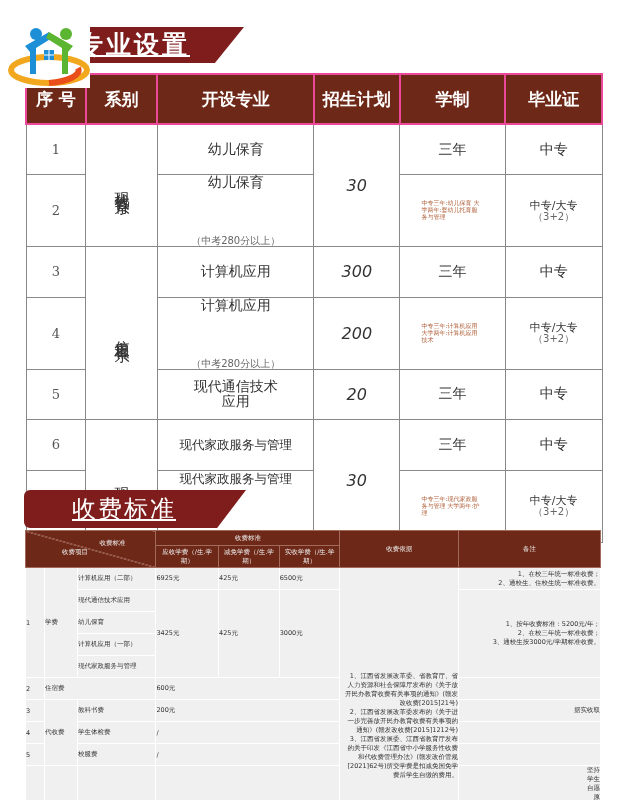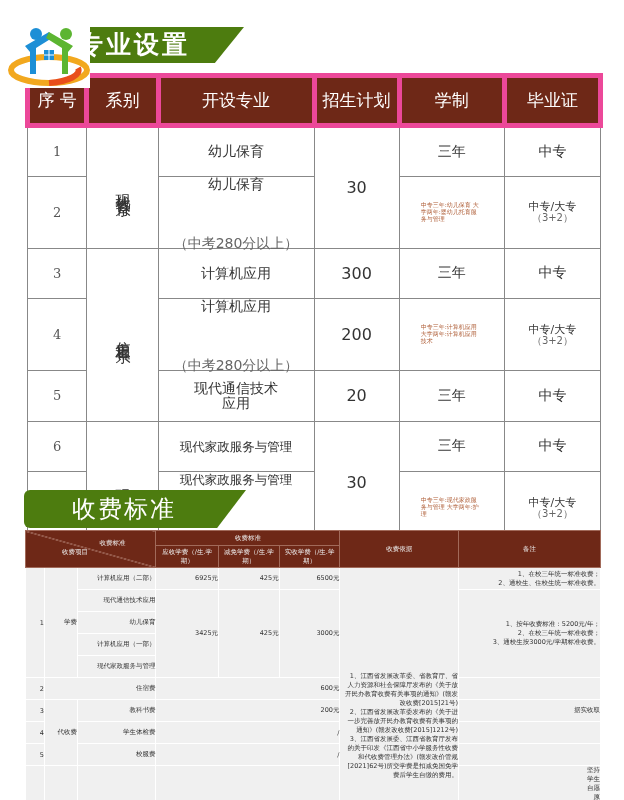--- a/index.html
+++ b/index.html
@@ -1,41 +1,41 @@
 <!DOCTYPE html>
 <html><head>
 <meta charset="utf-8">
 <style>
   * { box-sizing: border-box; margin: 0; padding: 0; }
   body { width: 624px; height: 800px; background: #ffffff; font-family: "DejaVu Sans", sans-serif; color: #333; position: relative; overflow: hidden; }
 
   .logo { position: absolute; left: 8px; top: 22px; width: 82px; height: 66px; background: #fff; z-index: 3; }
 
-  .banner { position: absolute; background: #4d7c0f; color: #fff; font-weight: bold; clip-path: polygon(0 0, 100% 0, 87% 100%, 0 100%); border-radius: 6px 0 0 6px; }
+  .banner { position: absolute; background: #7f1d1d; color: #fff; font-weight: bold; clip-path: polygon(0 0, 100% 0, 87% 100%, 0 100%); border-radius: 6px 0 0 6px; text-decoration: underline; }
   .banner1 { left: 20px; top: 27px; width: 224px; height: 36px; font-size: 25px; line-height: 36px; padding-left: 58px; letter-spacing: 3px; }
   .banner2 { left: 24px; top: 490px; width: 222px; height: 38px; font-size: 24px; line-height: 38px; padding-left: 48px; font-weight: normal; letter-spacing: 2px; }
 
   table { border-collapse: collapse; position: absolute; }
   .t1 { left: 25px; top: 73px; width: 578px; }
-  .t1 th { background: #6e2817; color: #fff; font-weight: normal; font-size: 17px; height: 50px; border: 5px solid #ec4899; }
+  .t1 th { background: #6e2817; color: #fff; font-weight: bold; font-size: 17px; height: 50px; border: 2px solid #ec4899; }
   .t1 td { border: 1px solid #888; text-align: center; font-size: 14px; color: #333; background: #fff; }
   .t1 tr.r td { height: 50.5px; }
   .t1 .num { font-family: "DejaVu Serif", serif; font-size: 13px; color: #555; }
   .t1 .dept { font-size: 15px; line-height: 19px; }
   .t1 .dept span { display: block; }
-  .t1 .big { font-size: 16px; }
-  .t1 .sub { display: block; font-size: 14px; color: #666; line-height: 10px; margin-top: 46px; }
+  .t1 .big { font-size: 16px; font-style: italic; }
+  .t1 .sub { display: block; font-size: 10px; color: #666; line-height: 10px; margin-top: 46px; }
   .t1 .major { font-size: 14px; line-height: 15px; }
   .t1 .tiny { font-size: 6px; color: #b0603a; line-height: 7px; text-align: left; display: inline-block; }
   .t1 .cert2 { font-size: 11px; line-height: 11px; }
   .t1 .cert2 .s { display: block; font-size: 10px; color: #666; }
 
   .t2 { left: 25px; top: 530px; width: 576px; font-size: 6px; }
   .t2 th { background: #6e2817; color: #eee; font-weight: normal; font-size: 6.5px; border: 1px solid #a16a5a; }
-  .t2 td { background: #f0f0f0; border: 1px solid #fff; text-align: right; color: #333; font-size: 6.5px; height: 22px; }
+  .t2 td { background: #f0f0f0; border: 1px solid #fff; text-align: left; color: #333; font-size: 6.5px; height: 22px; }
   .t2 td.left { text-align: right; padding-left: 4px; line-height: 9px; }
   .diag { position: relative; background: linear-gradient(to top right, #6e2817 calc(50% - 0.5px), #d9b4a8 50%, #6e2817 calc(50% + 0.5px)) !important; }
   .diag .a { position: absolute; right: 30px; top: 8px; }
   .diag .b { position: absolute; left: 36px; bottom: 10px; }
 </style>
 </head>
 <body>
 
 <div class="logo">
   <svg width="82" height="66" viewBox="0 0 82 66">

